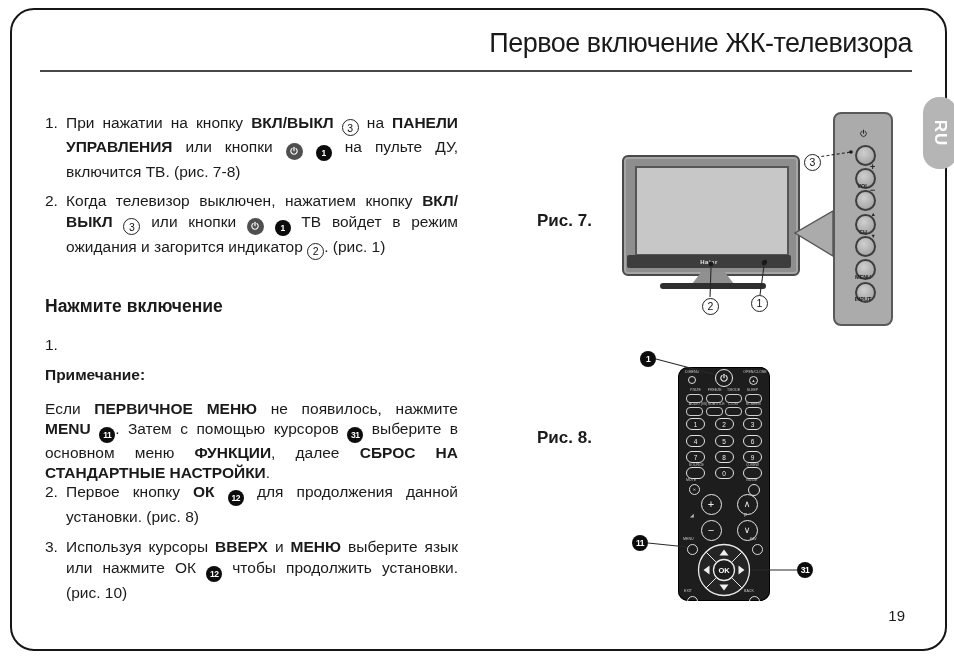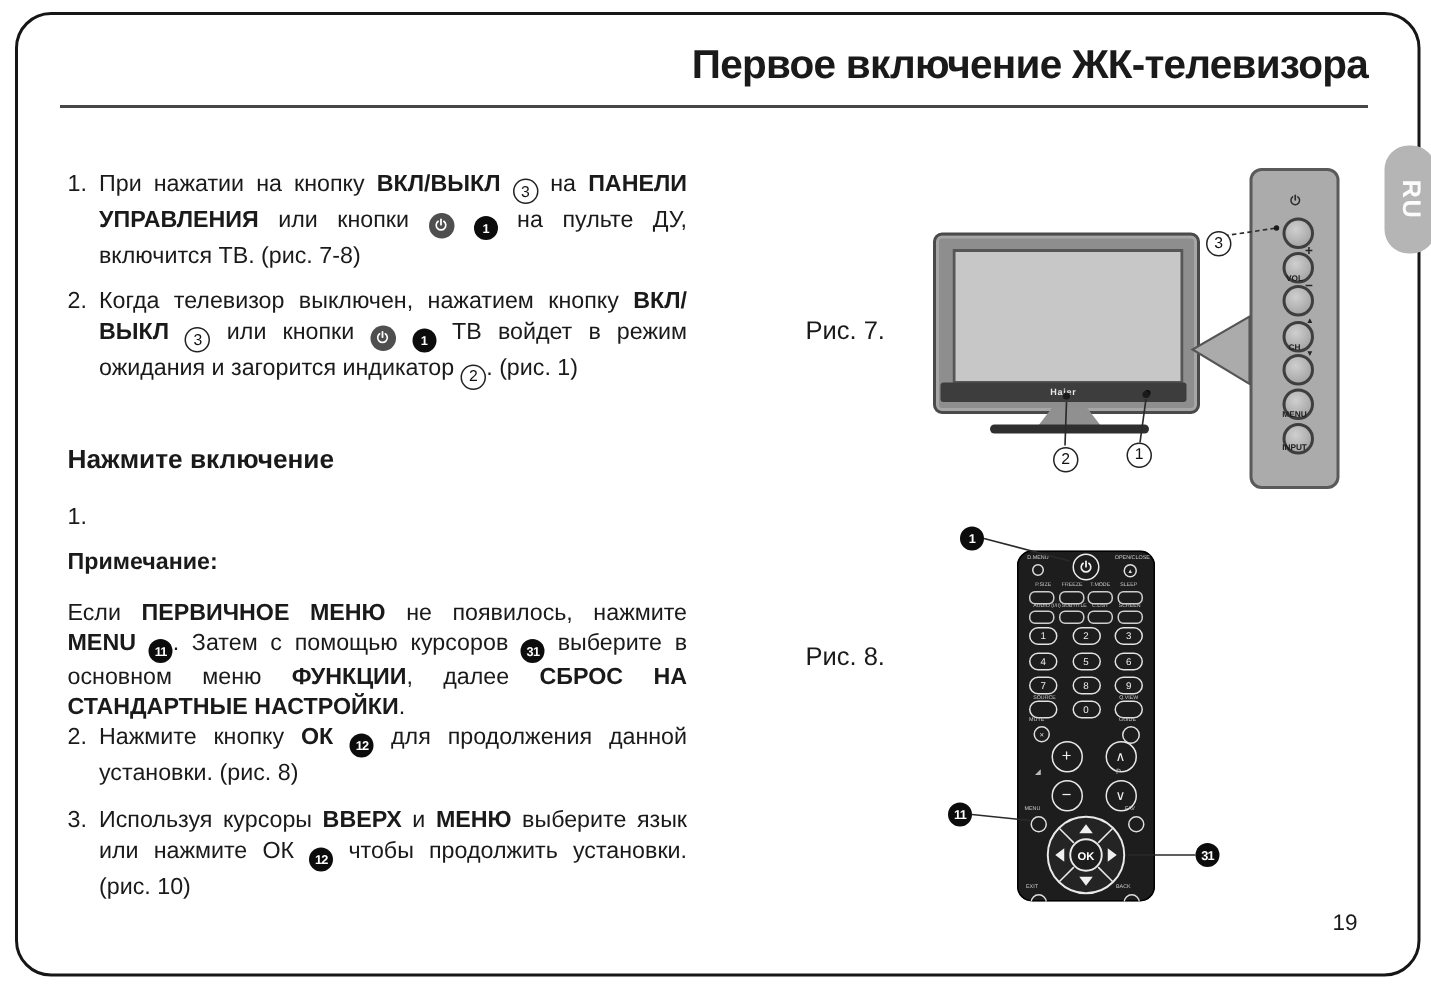--- a/index.html
+++ b/index.html
@@ -1,20 +1,20 @@
 <!DOCTYPE html>
 <html><head>
 <meta charset="utf-8">
 <style>
   html,body{margin:0;padding:0;background:#fff;}
   .page{position:relative;width:954px;height:659px;background:#fff;overflow:hidden;
         font-family:"Liberation Sans","DejaVu Sans",sans-serif;color:#1a1a1a;}
   .page-border{position:absolute;top:8px;left:10px;right:7px;bottom:8px;
         border:2px solid #161616;border-radius:24px;pointer-events:none;z-index:10;}
-  .title{position:absolute;top:28px;right:42px;font-size:27px;font-weight:bold;letter-spacing:-0.5px;}
+  .title{position:absolute;top:28px;right:42px;font-size:27px;font-weight:normal;letter-spacing:-0.5px;}
   .rule{position:absolute;top:70px;left:40px;right:42px;height:2px;background:#474747;}
   .pagenum{position:absolute;top:607px;right:49px;font-size:15px;}
   .ru-tab{position:absolute;top:97px;left:923px;width:34px;height:72px;background:#b5b5b5;
         border-radius:16px;z-index:12;display:flex;align-items:center;justify-content:center;}
   .ru-tab span{transform:rotate(90deg);font-weight:bold;font-size:17px;color:#fcfcfc;letter-spacing:1px;}
 
   
   .col{position:absolute;left:45px;top:0;width:413px;font-size:15.5px;line-height:21px;}
   .tblock{position:absolute;left:0;right:0;text-align:justify;}
   .item{padding-left:21px;}
@@ -27,21 +27,21 @@
   
   .b{display:inline-flex;align-items:center;justify-content:center;border-radius:50%;
      vertical-align:-3.5px;line-height:1;}
   .b-outline{width:15px;height:15px;border:1.4px solid #222;background:#fff;color:#111;font-size:10.5px;}
   .b-solid{width:16px;height:16px;background:#0c0c0c;color:#fff;font-weight:bold;font-size:8.5px;letter-spacing:-0.5px;}
   .b-power{width:17px;height:17px;background:#4f4f4f;vertical-align:-4px;}
   .pwr-glyph{width:10px;height:10px;}
   .abs-badge{position:absolute;margin:0;z-index:6;}
 
   
-  .figlbl{position:absolute;font-weight:normal;font-size:17px;}
+  .figlbl{position:absolute;font-weight:bold;font-size:17px;}
 
   
   .lines{position:absolute;left:0;top:0;z-index:5;pointer-events:none;}
   .lines line{stroke:#2a2a2a;stroke-width:1.1;}
 
   
   .tv-frame{position:absolute;left:622px;top:155px;width:174px;height:117px;background:#8e8e8e;
         border:2px solid #4a4a4a;border-radius:6px;box-shadow:inset 0 0 0 2px #a6a6a6;z-index:2;}
   .tv-screen{position:absolute;left:635px;top:166px;width:150px;height:86px;background:#c7c7c7;
         border:2px solid #565656;z-index:3;}
@@ -112,21 +112,21 @@
           </span><span> </span><span class="b b-solid">1</span><span> ТВ войдет в режим ожидания и загорится индикатор </span><span class="b b-outline">2</span><span>. (рис. 1)</span></span>
     </div>
     <div class="tblock sec-h" style="top:296px">Нажмите включение</div>
     <div class="tblock item" style="top:334px">
       <span class="num">1.</span>
     </div>
     <div class="tblock note-h" style="top:364px">Примечание:</div>
     <div class="tblock note" style="top:399px"><span>Если </span><span class="bold">ПЕРВИЧНОЕ МЕНЮ</span><span> не появилось, нажмите </span><span class="bold">MENU</span><span> </span><span class="b b-solid">11</span><span>. Затем с помощью курсоров </span><span class="b b-solid">31</span><span> выберите в основном меню </span><span class="bold">ФУНКЦИИ</span><span>, далее </span><span class="bold">СБРОС НА СТАНДАРТНЫЕ НАСТРОЙКИ</span><span>.</span></div>
     <div class="tblock item" style="top:481px">
       <span class="num">2.</span>
-      <span><span>Нажмите кнопку </span><span class="bold">ОК</span><span> </span><span class="b b-solid">12</span><span> для продолжения данной установки. (рис. 8)</span></span>
+      <span><span>Первое кнопку </span><span class="bold">ОК</span><span> </span><span class="b b-solid">12</span><span> для продолжения данной установки. (рис. 8)</span></span>
     </div>
     <div class="tblock item" style="top:536px">
       <span class="num">3.</span>
       <span><span>Используя курсоры </span><span class="bold">ВВЕРХ</span><span> и </span><span class="bold">МЕНЮ</span><span> выберите язык или нажмите ОК </span><span class="b b-solid">12</span><span> чтобы продолжить установки. (рис. 10)</span></span>
     </div>
   </div>
 
   <div class="figlbl" style="left:537px;top:211px">Рис. 7.</div>
   <div class="figlbl" style="left:537px;top:428px">Рис. 8.</div>
 

